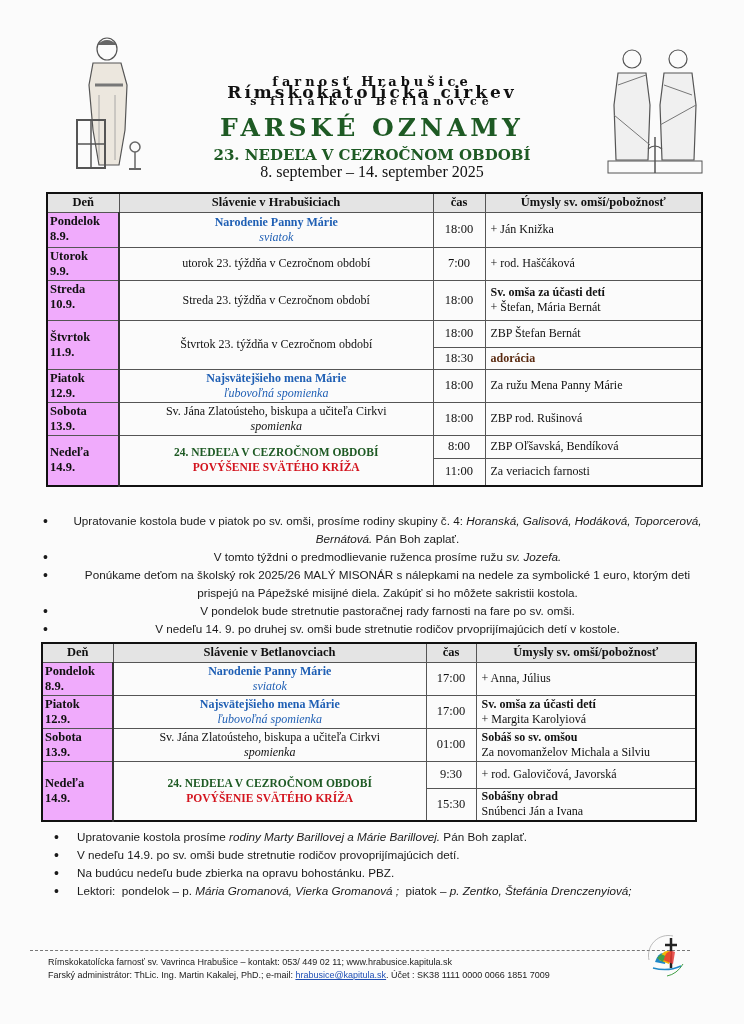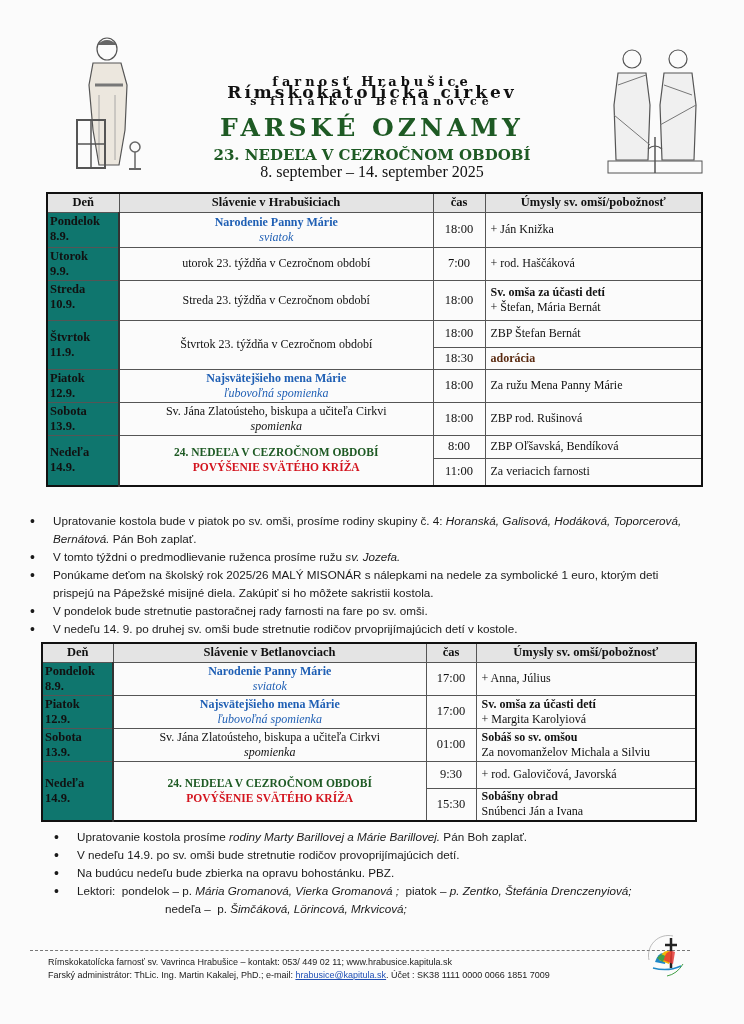--- a/index.html
+++ b/index.html
@@ -14,39 +14,39 @@
   .h4 { top: 113px; font-size: 25px; letter-spacing: 4px; color: #1e5a24; font-family: "DejaVu Serif", serif; }
   .h5 { top: 146px; font-size: 15px; color: #1e5a24; font-family: "DejaVu Serif", serif; }
   .h6 { top: 163px; font-size: 16px; font-weight: normal; font-family: "Liberation Serif", serif; color: #111; }
 
   .saint-left { position: absolute; left: 55px; top: 35px; width: 95px; height: 145px; }
   .saint-right { position: absolute; left: 600px; top: 45px; width: 110px; height: 140px; }
 
   table.sched { position: absolute; border-collapse: collapse; border: 2.5px solid #111; font-family: Liberation Serif, serif; font-size: 12px; }
   table.sched td, table.sched th { border: 1px solid #555; }
   table.sched th { background: #e4e4e4; font-weight: bold; font-size: 12.5px; height: 19px; text-align: center; }
-  .day { background: #0f766e; font-weight: bold; font-size: 12.5px; padding: 1px 2px; line-height: 15px; vertical-align: top; border-right: 2px solid #333 !important; }
+  .day { background: #f0abfc; font-weight: bold; font-size: 12.5px; padding: 1px 2px; line-height: 15px; vertical-align: top; border-right: 2px solid #333 !important; }
   .cel { text-align: center; line-height: 15px; vertical-align: middle; }
   .time { text-align: center; font-size: 12.5px; vertical-align: middle; }
   .intent { padding-left: 5px; vertical-align: middle; line-height: 15px; font-size: 12px; }
   .blue-b { color: #1f5fb4; font-weight: bold; }
   .blue-i { color: #1f5fb4; font-style: italic; }
   .ital { font-style: italic; }
   .green-b { color: #1e5a24; font-weight: bold; font-size: 11.5px; }
   .red-b { color: #d3141e; font-weight: bold; font-size: 11.5px; }
   .bold { font-weight: bold; }
   .adoracia { color: #5a2a10; font-weight: bold; }
 
   #t1 { left: 46px; top: 192px; width: 657px; }
   #t2 { left: 41px; top: 642px; width: 656px; }
 
   ul.notes { position: absolute; list-style: none; font-family: "Liberation Sans", sans-serif; font-size: 11.7px; line-height: 18px; color: #1a1a1a; }
   ul.notes li { position: relative; padding-left: 29px; }
   ul.notes li::before { content: "•"; position: absolute; left: 6px; top: 0; font-size: 14px; }
-  #n1 { left: 24px; top: 512px; width: 672px; }
+  #n1 { left: 37px; top: 512px; width: 672px; text-align: center; }
   #n2 { left: 48px; top: 828px; width: 672px; }
   .lektori-cont { padding-left: 88px; }
 
   .footer-sep { position: absolute; left: 30px; top: 950px; width: 660px; border-top: 1px dashed #777; }
   .footer { position: absolute; left: 48px; top: 956px; font-size: 9px; line-height: 13px; color: #222; font-family: "Liberation Sans", sans-serif; }
   .footer a { color: #1f4fb4; text-decoration: underline; }
   .jubilee { position: absolute; left: 643px; top: 930px; width: 50px; height: 50px; }
 </style>
 </head>
 <body>
@@ -273,21 +273,20 @@
         </td>
   </tr>
 </tbody>
   </table>
 
 <ul class="notes" id="n2">
   <li><span>Upratovanie kostola  prosíme </span><i>rodiny Marty Barillovej a Márie Barillovej.</i><span> Pán Boh zaplať.</span></li>
   <li><span>V nedeľu 14.9. po sv. omši bude stretnutie rodičov provoprijímajúcich detí.</span></li>
   <li><span>Na budúcu nedeľu bude zbierka na opravu bohostánku. PBZ.</span></li>
   <li><span>Lektori:</span>&nbsp; <span>pondelok – p. </span><i>Mária Gromanová, Vierka Gromanová ;</i><span style="white-space:pre">  piatok – </span><i>p. Zentko, Štefánia Drenczenyiová;</i>
-    <div class="lektori-cont"><span style="white-space:pre">nedeľa –  p. </span><i>Šimčáková, Lörincová, Mrkvicová;</i></div>
   </li>
 </ul>
 
 <div class="footer-sep"></div>
 <div class="footer">
   <div>Rímskokatolícka farnosť  sv. Vavrinca  Hrabušice – kontakt: 053/ 449 02 11; www.hrabusice.kapitula.sk</div>
   <div><span>Farský administrátor:  ThLic. Ing. Martin Kakalej, PhD.;  e-mail: </span><a>hrabusice@kapitula.sk</a><span>. Účet : SK38 1111 0000 0066 1851 7009</span></div>
 </div>
 
 <svg class="jubilee" viewBox="0 0 50 50">

